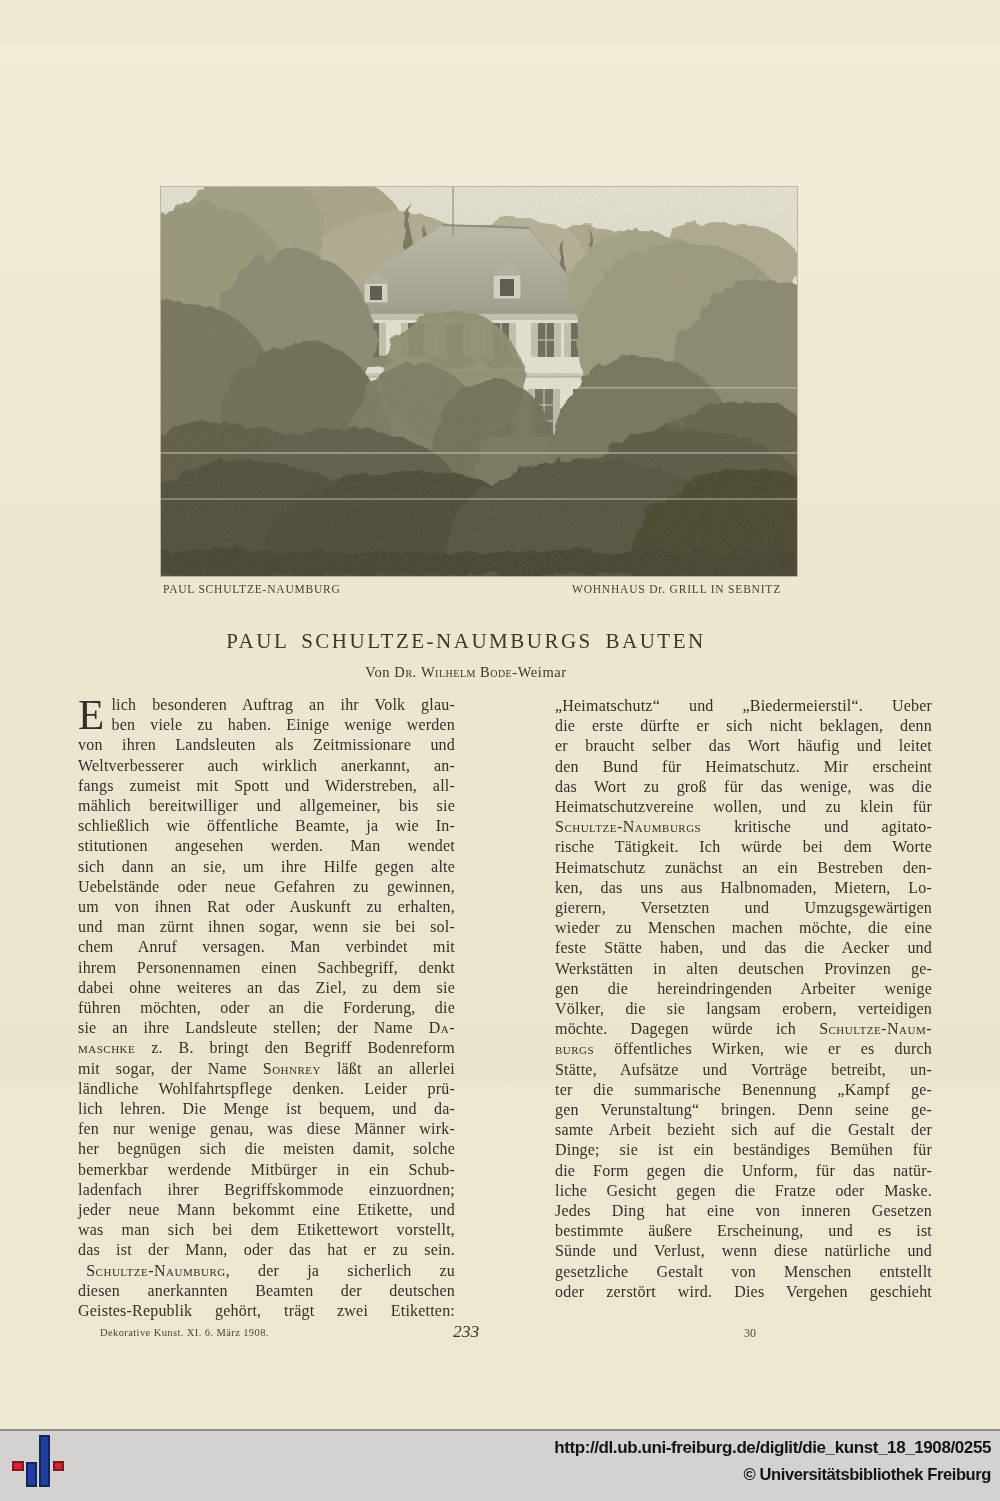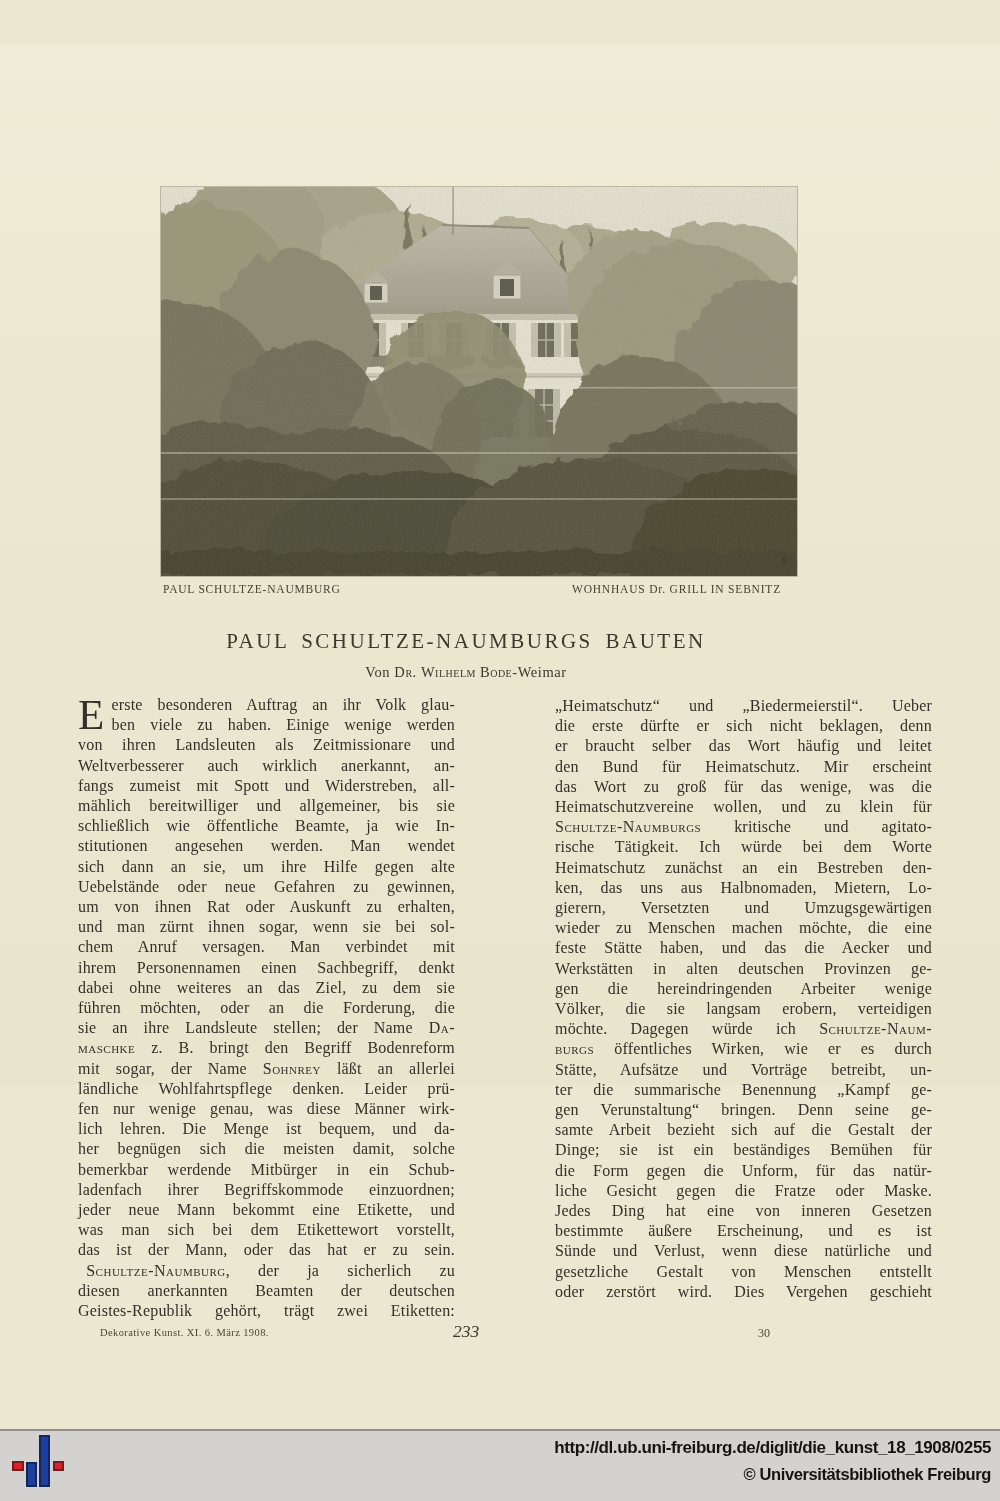--- a/index.html
+++ b/index.html
@@ -30,21 +30,21 @@
        letter-spacing:.2px;}
   .col.left{left:0;}
   .col.right{left:477px;top:1px;}
   .line{text-align:justify;text-align-last:justify;white-space:normal;}
   .dropcap{float:left;font-size:43px;line-height:36px;padding:2px 7px 0 0;color:#33302a;}
   
   .footerline{position:absolute;left:0;top:1277px;width:776px;height:22px;color:#4b4738;}
   .journal{position:absolute;left:22px;top:6px;font-size:10.5px;letter-spacing:.4px;}
   .pagenum{position:absolute;left:0;top:0;width:776px;text-align:center;font-size:17.5px;
            color:#3b382c;font-style:italic;}
-  .sheetnum{position:absolute;left:680px;top:5px;font-size:12px;}
+  .sheetnum{position:absolute;left:666px;top:5px;font-size:12px;}
   
   .statusbar{position:absolute;left:0;top:1429px;width:1000px;height:76px;
              background:#d3d2d0;border-top:2px solid #8f8e8c;box-sizing:border-box;}
   .bartext{position:absolute;right:9px;top:4px;text-align:right;color:#141414;
            font-family:"Liberation Sans", sans-serif;font-weight:bold;letter-spacing:-0.4px;}
   .bartext .url{font-size:17px;line-height:26px;}
   .bartext .cop{font-size:16.5px;line-height:26px;}
   .logo{position:absolute;left:0;top:0;width:80px;height:64px;}
   .logo span{position:absolute;box-sizing:border-box;}
   .logo .r1{left:12px;top:30px;width:12px;height:10px;border:2px solid #7d1a1f;}
@@ -283,42 +283,42 @@
     <span class="capR">WOHNHAUS Dr. GRILL IN SEBNITZ</span>
   </div>
 
   <div class="content">
     <h1>PAUL SCHULTZE-NAUMBURGS BAUTEN</h1>
     <div class="byline"><span>Von D</span><span class="sc">r.</span><span> </span><span class="sc">Wilhelm Bode</span><span>-Weimar</span></div>
 
     <div class="columns">
       <div class="col left" id="col-left">
         <span class="dropcap">E</span>
-      <div class="line"><span>erste besonderen Auftrag an ihr Volk glau-</span></div>
+      <div class="line"><span>lich besonderen Auftrag an ihr Volk glau-</span></div>
           <div class="line"><span>ben viele zu haben.  Einige wenige werden</span></div>
           <div class="line"><span>von ihren Landsleuten als Zeitmissionare und</span></div>
           <div class="line"><span>Weltverbesserer auch wirklich anerkannt, an-</span></div>
           <div class="line"><span>fangs zumeist mit Spott und Widerstreben, all-</span></div>
           <div class="line"><span>mählich bereitwilliger und allgemeiner, bis sie</span></div>
           <div class="line"><span>schließlich wie öffentliche Beamte, ja wie In-</span></div>
           <div class="line"><span>stitutionen angesehen werden.  Man wendet</span></div>
           <div class="line"><span>sich dann an sie, um ihre Hilfe gegen alte</span></div>
           <div class="line"><span>Uebelstände oder neue Gefahren zu gewinnen,</span></div>
           <div class="line"><span>um von ihnen Rat oder Auskunft zu erhalten,</span></div>
           <div class="line"><span>und man zürnt ihnen sogar, wenn sie bei sol-</span></div>
           <div class="line"><span>chem Anruf versagen.  Man verbindet mit</span></div>
           <div class="line"><span>ihrem Personennamen einen Sachbegriff, denkt</span></div>
           <div class="line"><span>dabei ohne weiteres an das Ziel, zu dem sie</span></div>
           <div class="line"><span>führen möchten, oder an die Forderung, die</span></div>
           <div class="line"><span>sie an ihre Landsleute stellen; der Name </span><span class="sc">Da-</span><span></span></div>
           <div class="line"><span></span><span class="sc">maschke</span><span> z. B. bringt den Begriff Bodenreform</span></div>
           <div class="line"><span>mit sogar, der Name </span><span class="sc">Sohnrey</span><span> läßt an allerlei</span></div>
           <div class="line"><span>ländliche Wohlfahrtspflege denken. Leider prü-</span></div>
+          <div class="line"><span>lich lehren.  Die Menge ist bequem, und da-</span></div>
           <div class="line"><span>fen nur wenige genau, was diese Männer wirk-</span></div>
-          <div class="line"><span>lich lehren.  Die Menge ist bequem, und da-</span></div>
           <div class="line"><span>her begnügen sich die meisten damit, solche</span></div>
           <div class="line"><span>bemerkbar werdende Mitbürger in ein Schub-</span></div>
           <div class="line"><span>ladenfach ihrer Begriffskommode einzuordnen;</span></div>
           <div class="line"><span>jeder neue Mann bekommt eine Etikette, und</span></div>
           <div class="line"><span>was man sich bei dem Etikettewort vorstellt,</span></div>
           <div class="line"><span>das ist der Mann, oder das hat er zu sein.</span></div>
           <div class="line"><span> </span><span class="sc">Schultze-Naumburg</span><span>, der ja sicherlich zu</span></div>
           <div class="line"><span>diesen anerkannten Beamten der deutschen</span></div>
           <div class="line"><span>Geistes-Republik gehört, trägt zwei Etiketten:</span></div>
         </div>

